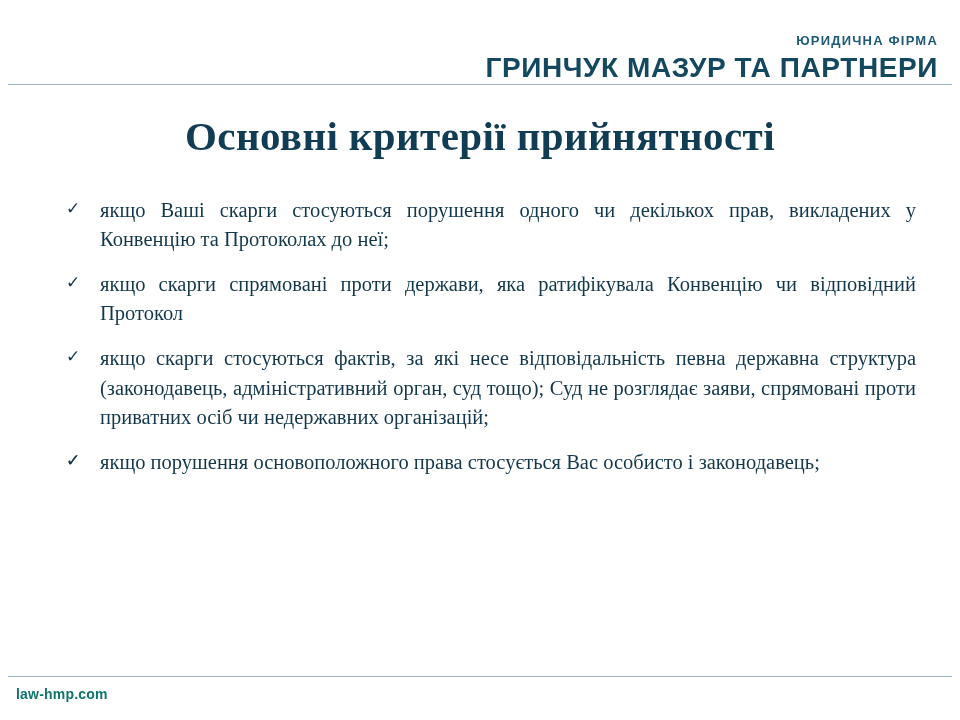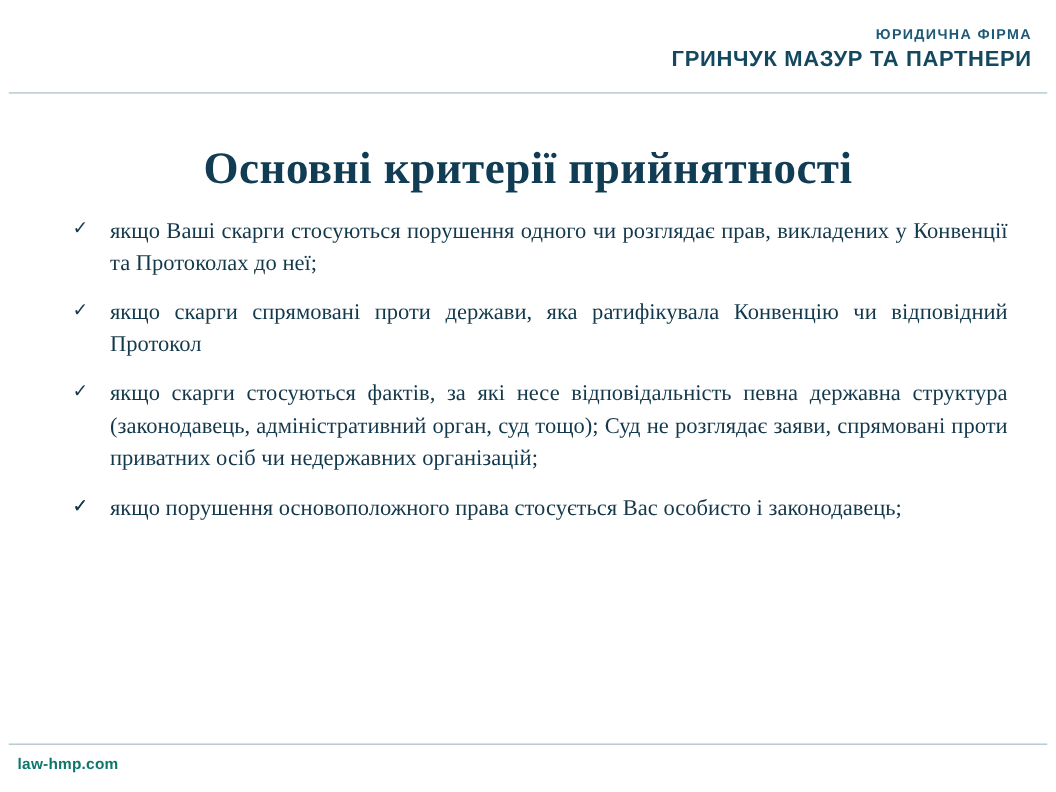--- a/index.html
+++ b/index.html
@@ -17,40 +17,40 @@
   .slide {
     position: relative;
     width: 960px;
     height: 720px;
     box-sizing: border-box;
   }
 
   
   .header {
     position: absolute;
-    top: 6px;
+    top: 16px;
     left: 0;
     width: 960px;
     height: 86px;
     box-sizing: border-box;
     padding: 18px 22px 0 0;
     text-align: right;
   }
   .header-line1 {
     font-family: "Liberation Sans", sans-serif;
     font-size: 13px;
     font-weight: bold;
     letter-spacing: 1.2px;
     color: #1e5a78;
     line-height: 1;
     margin-bottom: 7px;
   }
   .header-line2 {
     font-family: "Liberation Sans", sans-serif;
-    font-size: 20px;
+    font-size: 28px;
     font-weight: bold;
     letter-spacing: 0.6px;
     color: #14485f;
     line-height: 1;
   }
   .header-rule {
     position: absolute;
     top: 84px;
     left: 8px;
     width: 944px;
@@ -63,21 +63,20 @@
     position: absolute;
     top: 112px;
     left: 0;
     width: 960px;
     text-align: center;
     font-family: "Liberation Serif", serif;
     font-weight: bold;
     font-size: 41px;
     color: #103c54;
     letter-spacing: 0.4px;
-    margin-top: 16px;
   }
 
   
   .content {
     position: absolute;
     top: 196px;
     left: 56px;
     width: 860px;
   }
   .bullet {
@@ -131,21 +130,21 @@
     <div class="header-line2">ГРИНЧУК МАЗУР ТА ПАРТНЕРИ</div>
   </div>
   <div class="header-rule"></div>
 
   <div class="title">Основні критерії прийнятності</div>
 
   <div class="content">
 
     <div class="bullet">
       <span class="check">✓</span>
-      <span>якщо Ваші скарги стосуються порушення одного чи розглядає прав, викладених у Конвенції та Протоколах до неї;</span>
+      <span>якщо Ваші скарги стосуються порушення одного чи декількох прав, викладених у Конвенцію та Протоколах до неї;</span>
     </div>
 
     <div class="bullet">
       <span class="check">✓</span>
       <span>якщо скарги спрямовані проти держави, яка ратифікувала Конвенцію чи відповідний Протокол</span>
     </div>
 
     <div class="bullet">
       <span class="check">✓</span>
       <span>якщо скарги стосуються фактів, за які несе відповідальність певна державна структура (законодавець, адміністративний орган, суд тощо); Суд не розглядає заяви, спрямовані проти приватних осіб чи недержавних організацій;</span>

